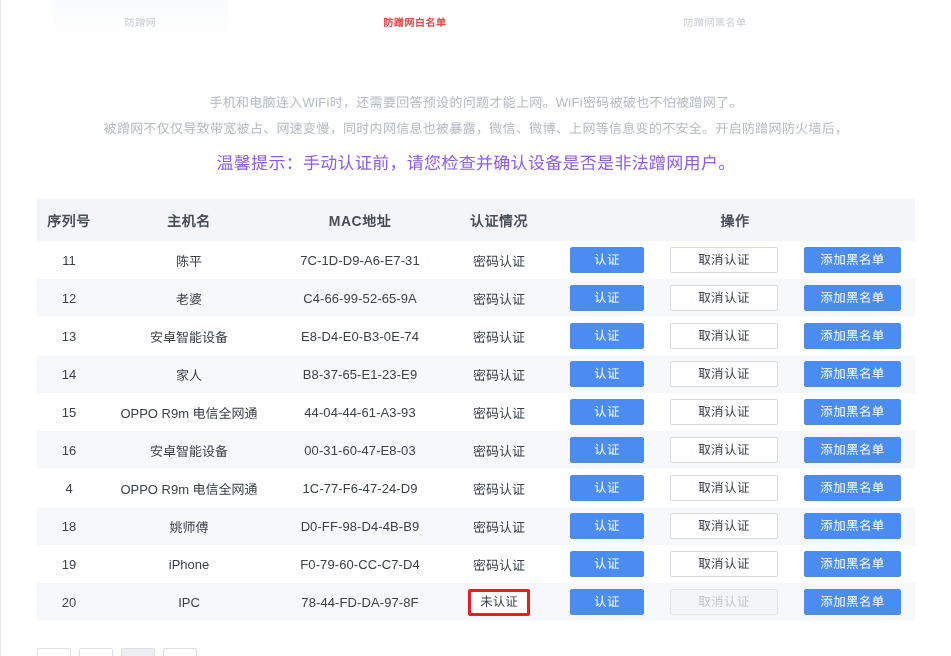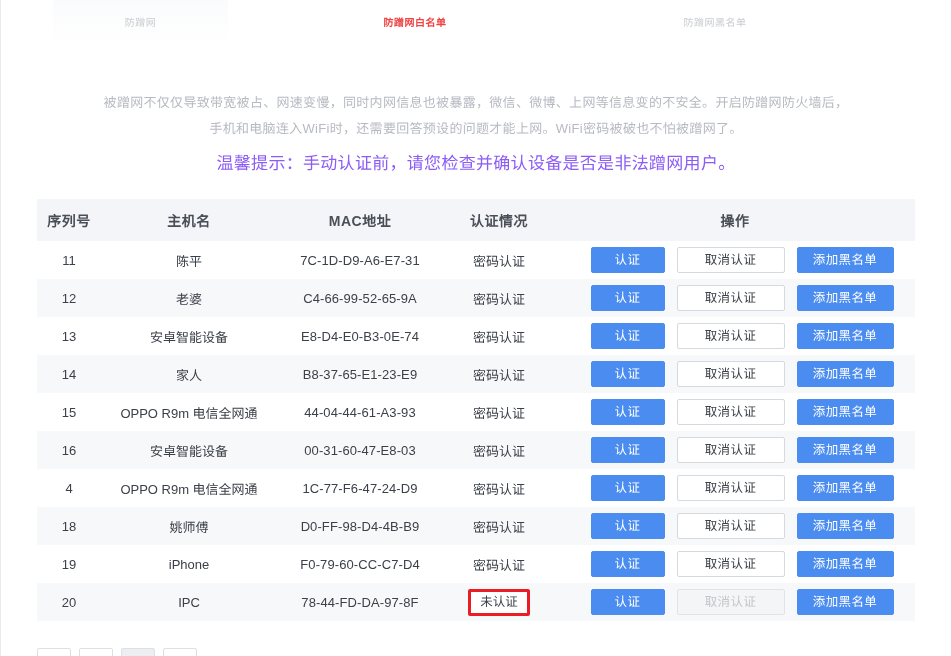--- a/index.html
+++ b/index.html
@@ -122,22 +122,22 @@
     font-size: 12.5px;
     color: #3c4149;
     line-height: 15px;
     text-align: right;
   }
 
   
   .ops {
     display: flex;
     align-items: center;
-    justify-content: center;
-    gap: 12px;
+    justify-content: flex-start;
+    gap: 26px;
     padding-left: 14px;
   }
   .btn {
     display: inline-flex;
     align-items: center;
     justify-content: center;
     font-size: 12.5px;
     line-height: 1;
     height: 26px;
     border-radius: 2px;
@@ -200,22 +200,22 @@
     </div>
     <div class="tab tab-2 tab-active">
       <span>防蹭网白名单</span>
     </div>
     <div class="tab tab-3 tab-inactive">
       <span>防蹭网黑名单</span>
     </div>
   </div>
 
   <div class="intro">
+    <div class="intro-line">手机和电脑连入WiFi时，还需要回答预设的问题才能上网。WiFi密码被破也不怕被蹭网了。</div>
     <div class="intro-line">被蹭网不仅仅导致带宽被占、网速变慢，同时内网信息也被暴露，微信、微博、上网等信息变的不安全。开启防蹭网防火墙后，</div>
-    <div class="intro-line">手机和电脑连入WiFi时，还需要回答预设的问题才能上网。WiFi密码被破也不怕被蹭网了。</div>
     <div class="notice">温馨提示：手动认证前，请您检查并确认设备是否是非法蹭网用户。</div>
   </div>
 
   <div class="table-wrap">
     <table class="grid">
       <colgroup>
         <col class="col-idx">
           <col class="col-host">
           <col class="col-mac">
           <col class="col-auth">

